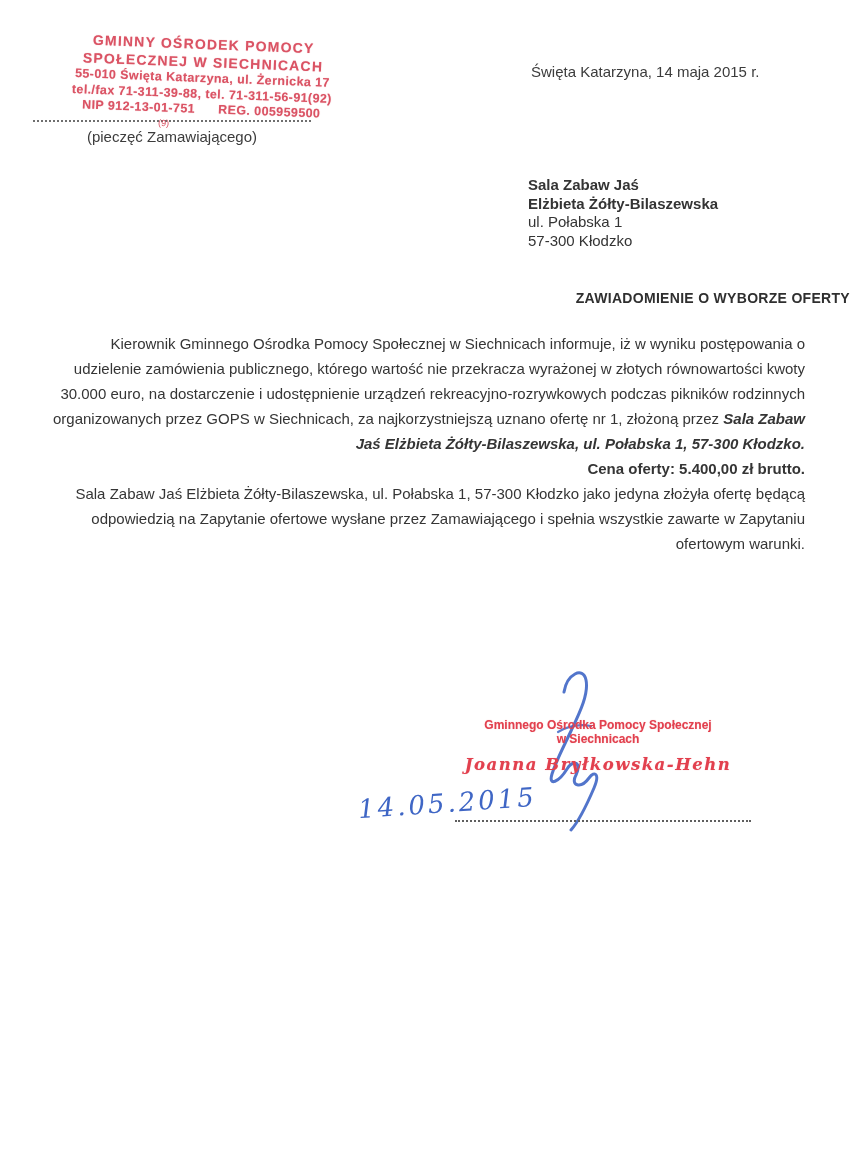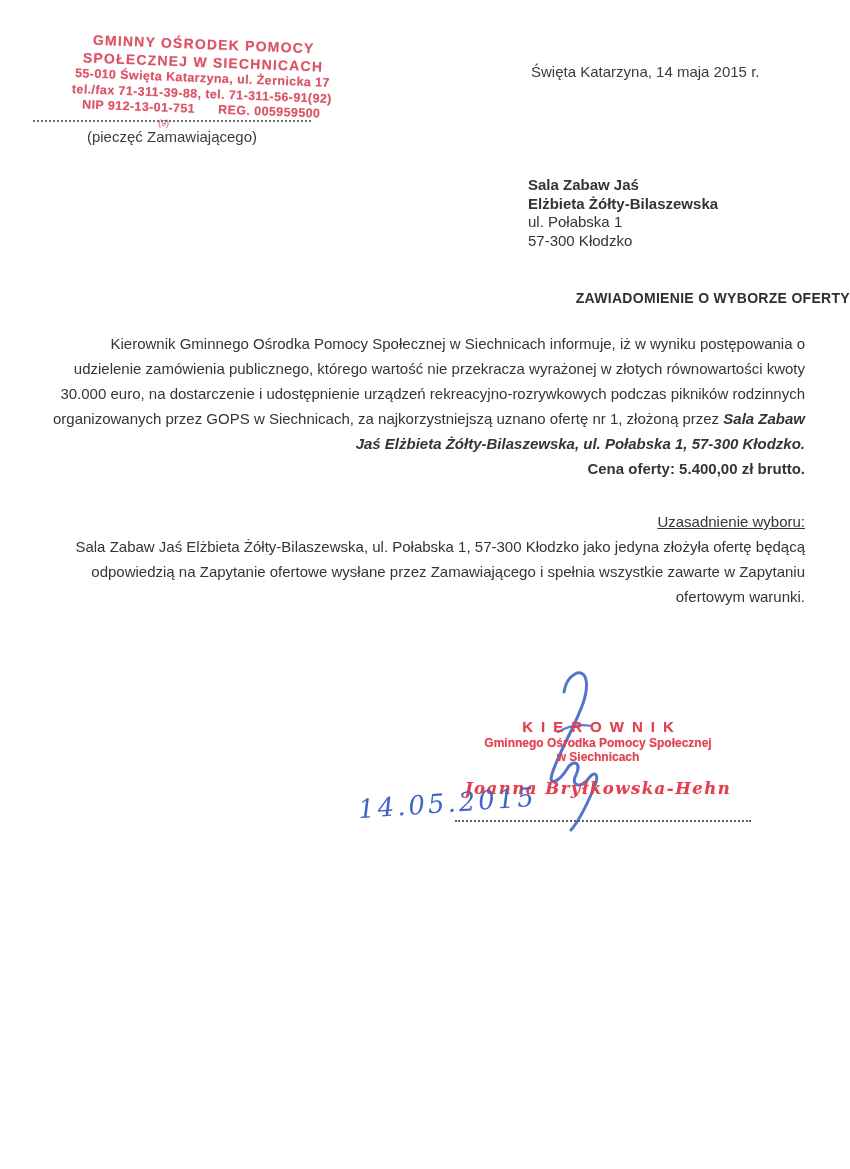--- a/index.html
+++ b/index.html
@@ -138,21 +138,21 @@
   }
   .sig-stamp .k-title {
     font-size: 15px;
     font-weight: 600;
     letter-spacing: 8px;
     padding-left: 8px; 
   }
   .sig-stamp .k-l2 { font-size: 12px; font-weight: 600; }
   .sig-stamp .k-l3 { font-size: 12px; font-weight: 600; text-align: center; }
   .sig-stamp .k-name {
-    margin-top: 14px;
+    margin-top: 8px;
     font-family: "DejaVu Serif", serif;
     font-style: italic;
     font-weight: 700;
     font-size: 16.5px;
     letter-spacing: 1.5px;
   }
   .hand-date {
     position: absolute;
     left: 358px;
     top: 788px;
@@ -204,39 +204,37 @@
     <div class="bold">Elżbieta Żółty-Bilaszewska</div>
     <div>ul. Połabska 1</div>
     <div>57-300 Kłodzko</div>
   </div>
 
   <div class="doc-title">ZAWIADOMIENIE O WYBORZE OFERTY</div>
 
   <div class="content">
     <p class="para1"><span>Kierownik Gminnego Ośrodka Pomocy Społecznej w Siechnicach informuje, iż w wyniku  postępowania o udzielenie zamówienia publicznego, którego wartość nie przekracza wyrażonej w złotych równowartości kwoty 30.000 euro, na dostarczenie i udostępnienie urządzeń rekreacyjno-rozrywkowych podczas pikników rodzinnych organizowanych przez GOPS w Siechnicach, za najkorzystniejszą uznano ofertę nr 1, złożoną przez </span><span class="emph">Sala Zabaw Jaś Elżbieta Żółty-Bilaszewska, ul. Połabska 1, 57-300 Kłodzko.</span></p>
     <p class="price-line">Cena oferty: 5.400,00 zł brutto.</p>
-    <p class="just-heading">Uzasadnienie wyboru:</p>
     <p class="just-text">Sala Zabaw Jaś Elżbieta Żółty-Bilaszewska, ul. Połabska 1, 57-300 Kłodzko jako jedyna złożyła ofertę będącą odpowiedzią na Zapytanie ofertowe wysłane przez Zamawiającego i spełnia wszystkie zawarte w Zapytaniu ofertowym warunki.</p>
   </div>
 
   <svg class="sig-flourish" viewBox="0 0 175 175" xmlns="http://www.w3.org/2000/svg">
     <path d="M 76 24
              C 79 6, 95 -2, 98 12
              C 101 26, 91 46, 83 63
              C 75 80, 68 93, 64 106
              C 60 119, 71 114, 79 101
              C 85 91, 94 94, 88 107
              C 82 118, 93 121, 101 110
              C 107 102, 112 106, 106 120
              C 100 134, 92 152, 83 162" fill="none" stroke="#3f66c5" stroke-width="3" stroke-linecap="round" opacity="0.9"></path>
     <path d="M 70 64 C 80 58, 92 56, 103 58" fill="none" stroke="#3f66c5" stroke-width="2.2" stroke-linecap="round" opacity="0.85"></path>
   </svg>
 
   <div class="sig-stamp">
-    <div class="k-title">KIEROWNIK</div>
     <div class="k-l2">Gminnego Ośrodka Pomocy Społecznej</div>
     <div class="k-l3">w Siechnicach</div>
     <div class="k-name">Joanna Bryłkowska-Hehn</div>
   </div>
 
   <div class="hand-date">14.05.2015</div>
 
   <div class="sig-dotline"></div>
 
 </div>

